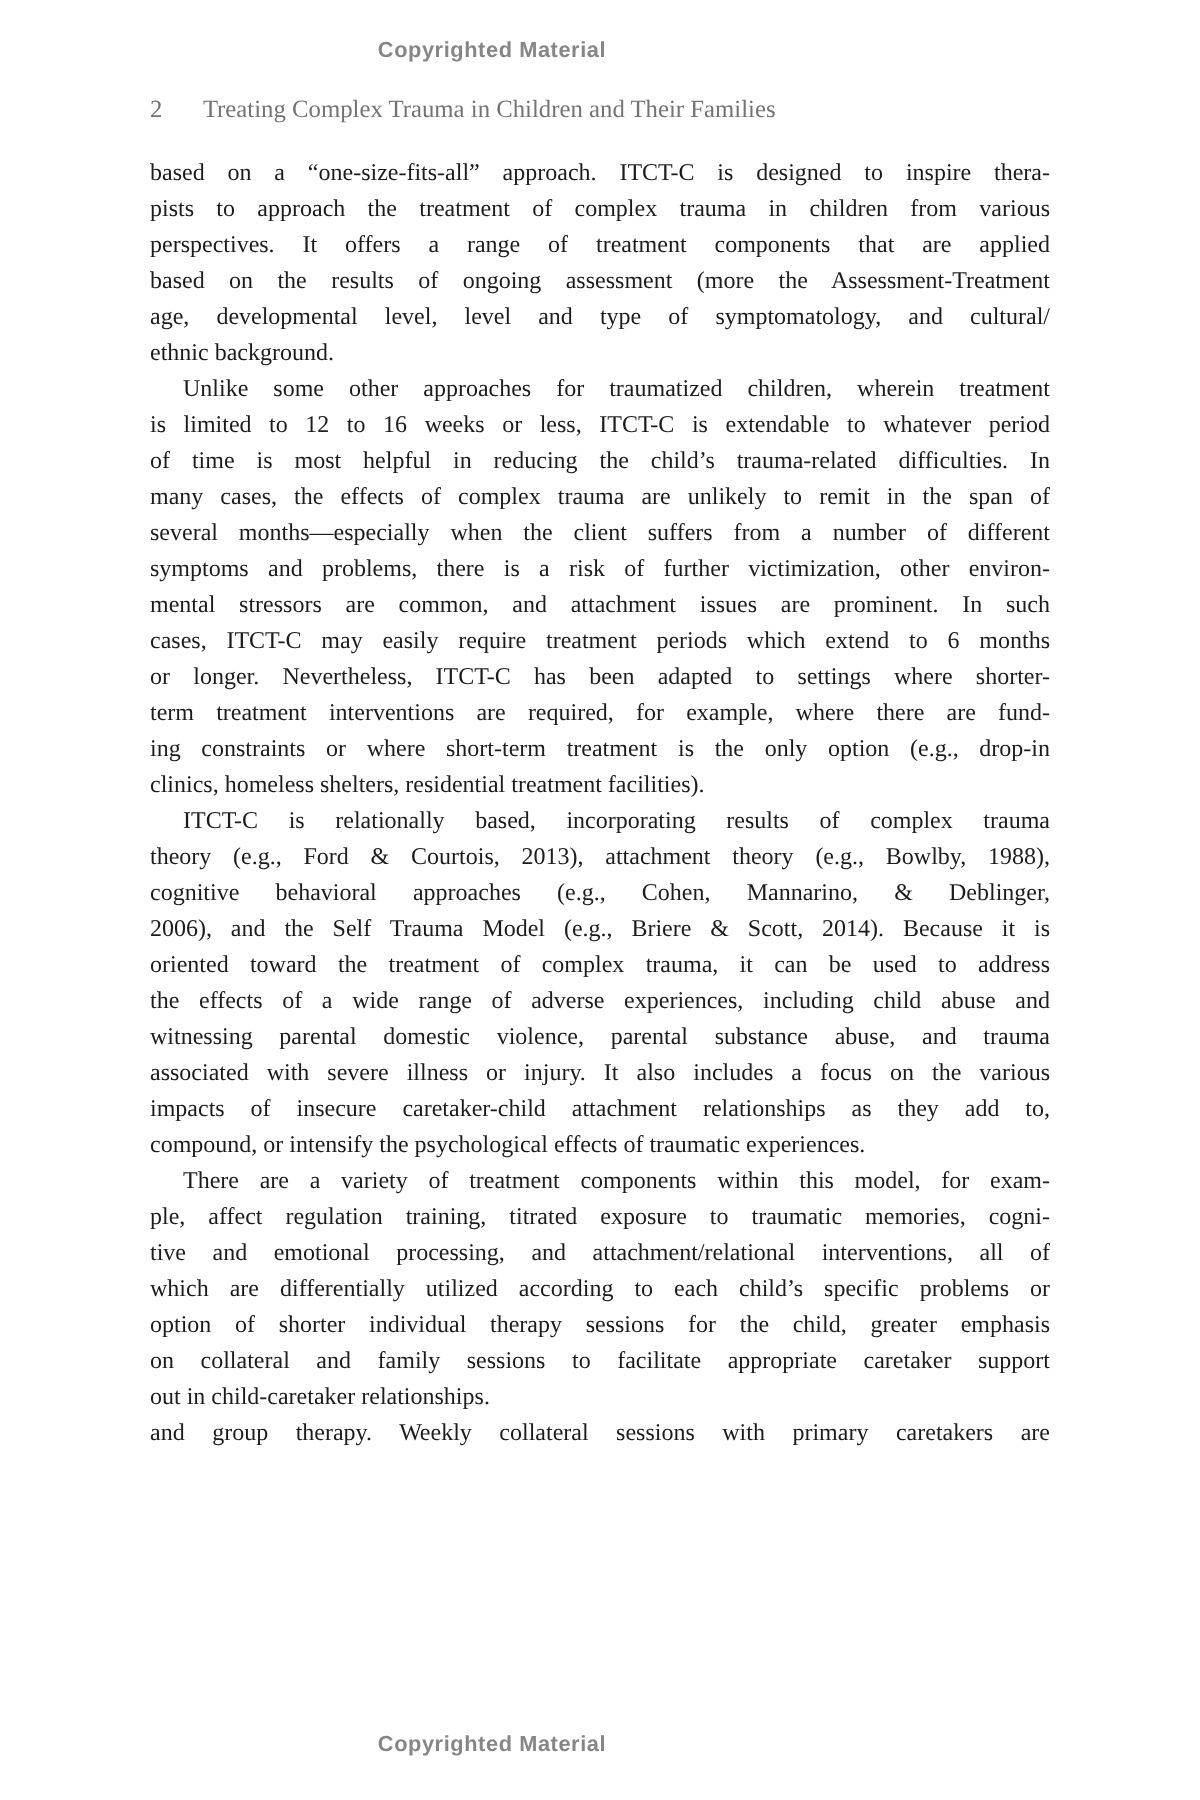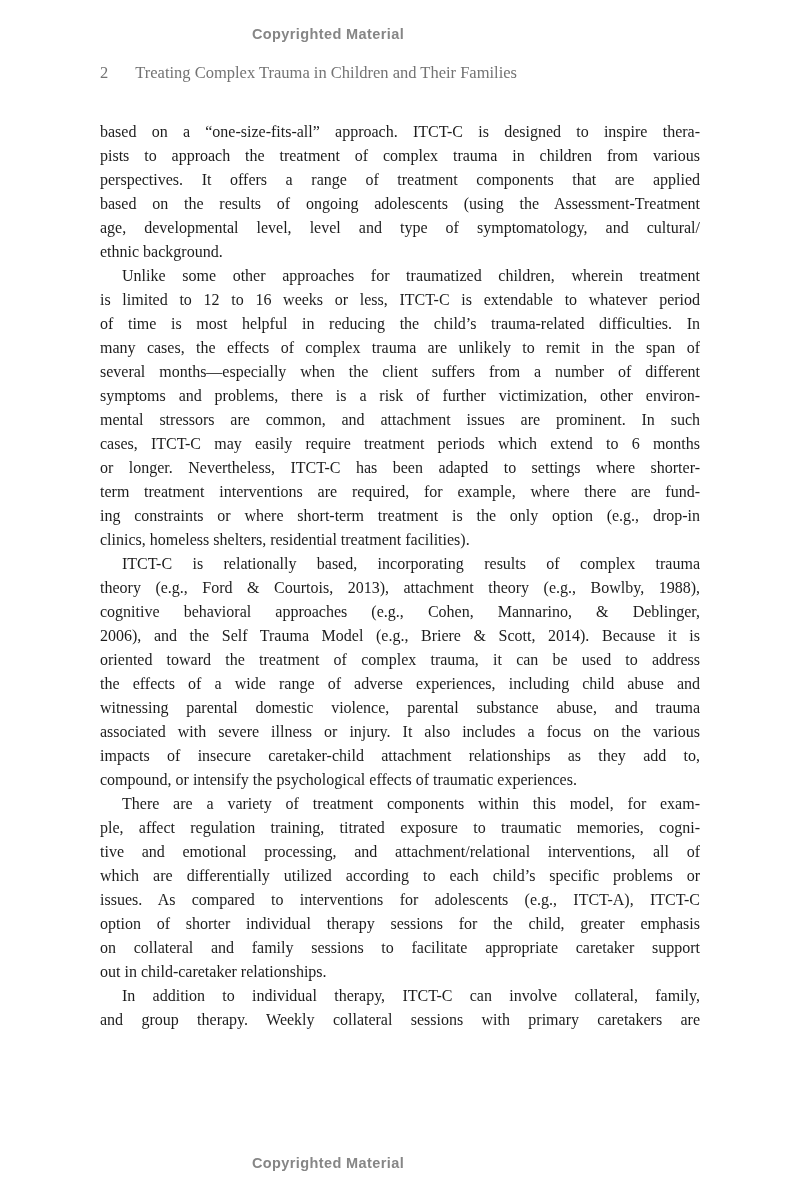--- a/index.html
+++ b/index.html
@@ -36,21 +36,21 @@
     font-size: 16.5px;
     color: #737373;
     white-space: nowrap;
   }
   .running-header .page-num {
     display: inline-block;
     margin-right: 27px;
   }
   .body-text {
     position: absolute;
-    top: 120px;
+    top: 104px;
     left: 100px;
     width: 600px;
     font-family: "Liberation Serif", "DejaVu Serif", serif;
     font-size: 16px;
     color: #1c1c1c;
   }
   .paragraph { margin: 0; padding: 0; }
   .line {
     height: 24px;
     line-height: 24px;
@@ -70,21 +70,21 @@
 
   <div class="running-header">
     <span class="page-num">2</span><span class="running-title">Treating Complex Trauma in Children and Their Families</span>
   </div>
 
   <div class="body-text" id="body-text">
       <div class="paragraph">
         <div class="line">based on a “one-size-fits-all” approach. ITCT-C is designed to inspire thera-</div>
         <div class="line">pists to approach the treatment of complex trauma in children from various</div>
         <div class="line">perspectives. It offers a range of treatment components that are applied</div>
-        <div class="line">based on the results of ongoing adolescents (using the Assessment-Treatment</div>
+        <div class="line">based on the results of ongoing assessment (more the Assessment-Treatment</div>
         <div class="line">age, developmental level, level and type of symptomatology, and cultural/</div>
         <div class="line last">ethnic background.</div>
       </div>
       <div class="paragraph">
         <div class="line indent">Unlike some other approaches for traumatized children, wherein treatment</div>
         <div class="line">is limited to 12 to 16 weeks or less, ITCT-C is extendable to whatever period</div>
         <div class="line">of time is most helpful in reducing the child’s trauma-related difficulties. In</div>
         <div class="line">many cases, the effects of complex trauma are unlikely to remit in the span of</div>
         <div class="line">several months—especially when the client suffers from a number of different</div>
         <div class="line">symptoms and problems, there is a risk of further victimization, other environ-</div>
@@ -105,25 +105,23 @@
         <div class="line">witnessing parental domestic violence, parental substance abuse, and trauma</div>
         <div class="line">associated with severe illness or injury. It also includes a focus on the various</div>
         <div class="line">impacts of insecure caretaker-child attachment relationships as they add to,</div>
         <div class="line last">compound, or intensify the psychological effects of traumatic experiences.</div>
       </div>
       <div class="paragraph">
         <div class="line indent">There are a variety of treatment components within this model, for exam-</div>
         <div class="line">ple, affect regulation training, titrated exposure to traumatic memories, cogni-</div>
         <div class="line">tive and emotional processing, and attachment/relational interventions, all of</div>
         <div class="line">which are differentially utilized according to each child’s specific problems or</div>
-        <div class="line">issues. As compared to interventions for adolescents (e.g., ITCT-A), ITCT-C</div>
         <div class="line">option of shorter individual therapy sessions for the child, greater emphasis</div>
         <div class="line">on collateral and family sessions to facilitate appropriate caretaker support</div>
         <div class="line last">out in child-caretaker relationships.</div>
       </div>
       <div class="paragraph">
-        <div class="line indent">In addition to individual therapy, ITCT-C can involve collateral, family,</div>
         <div class="line">and group therapy. Weekly collateral sessions with primary caretakers are</div>
       </div>
     </div>
 
   <div class="notice bottom">Copyrighted Material</div>
 </div>
 
 </body></html>

